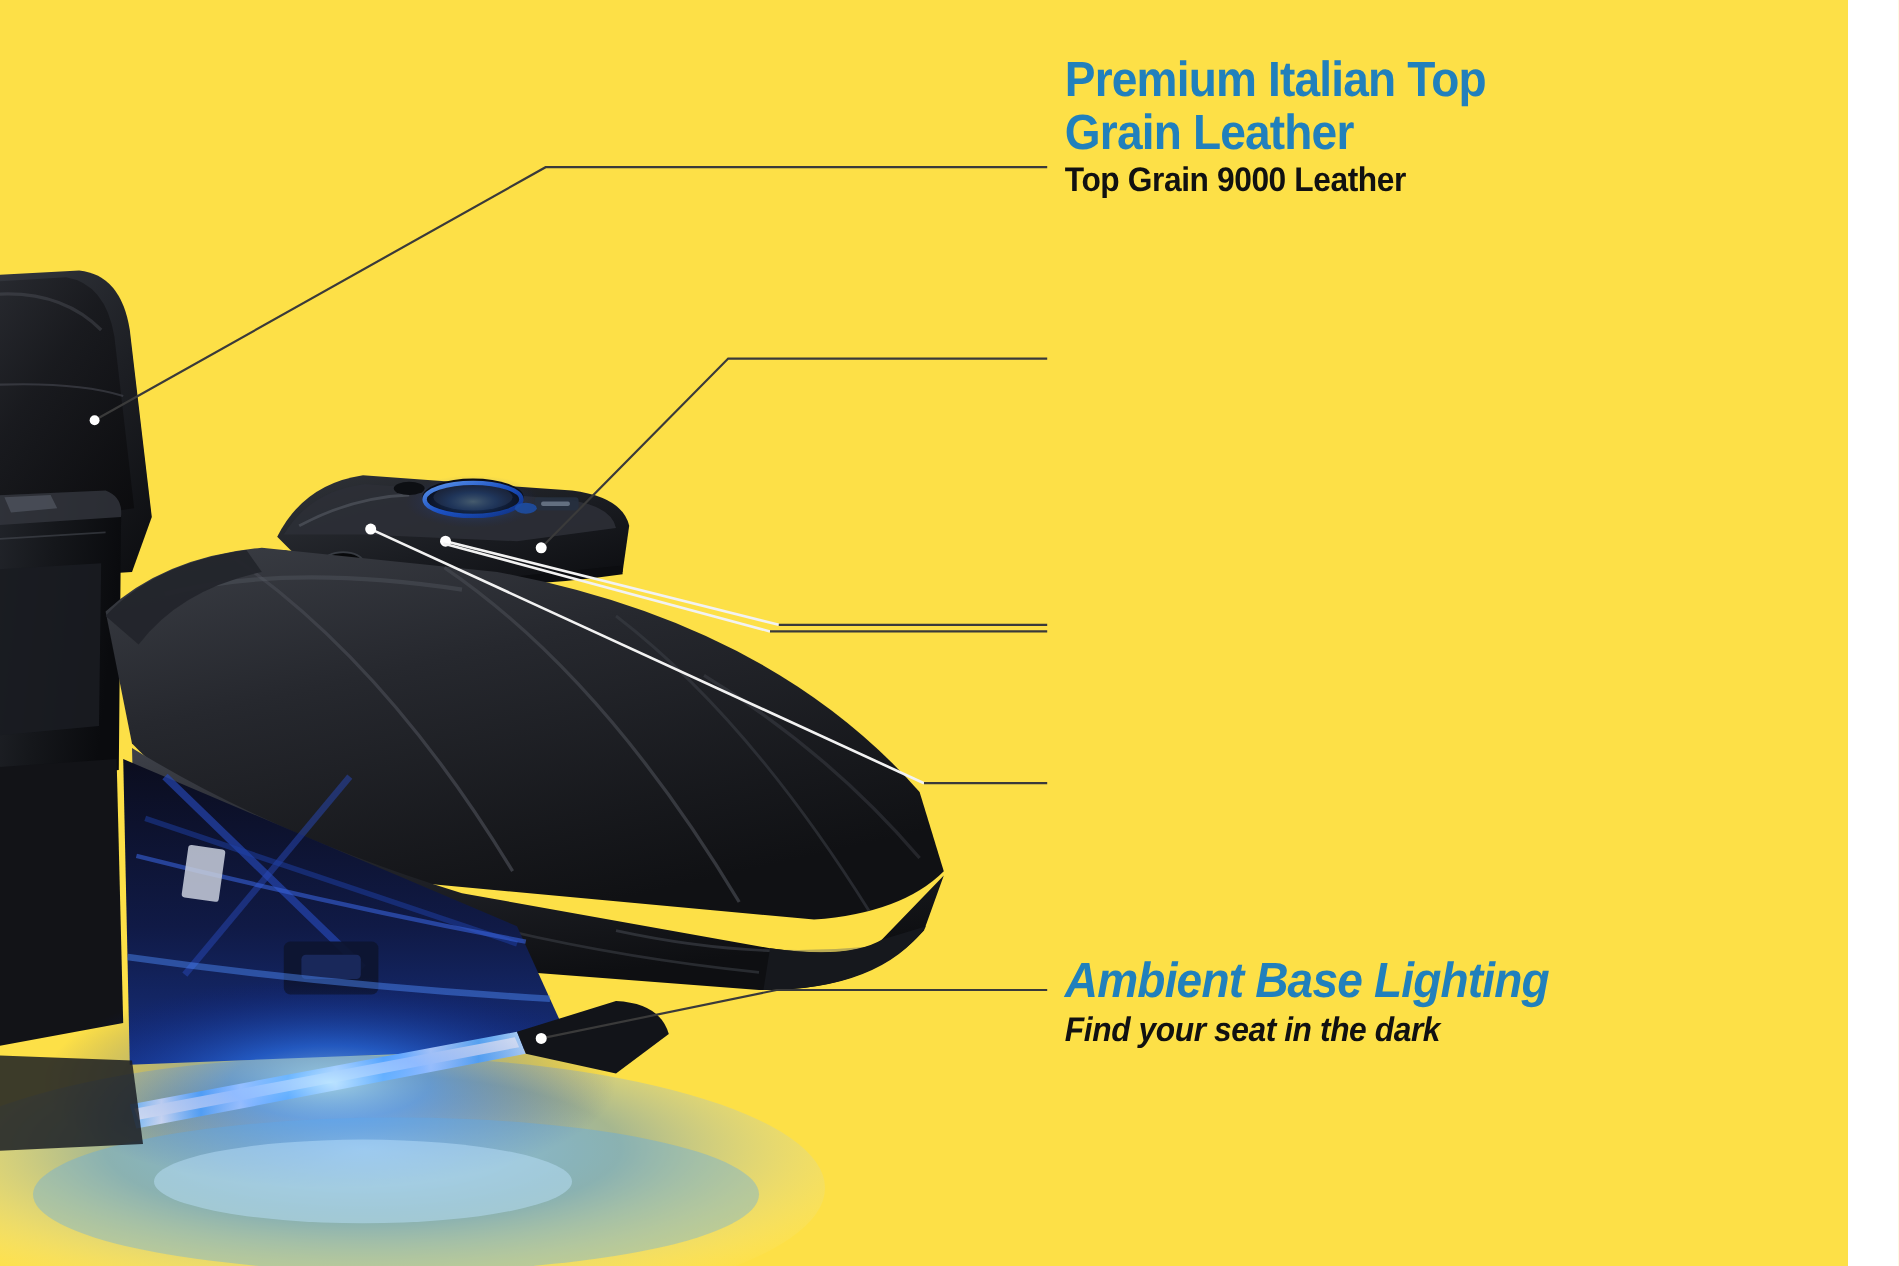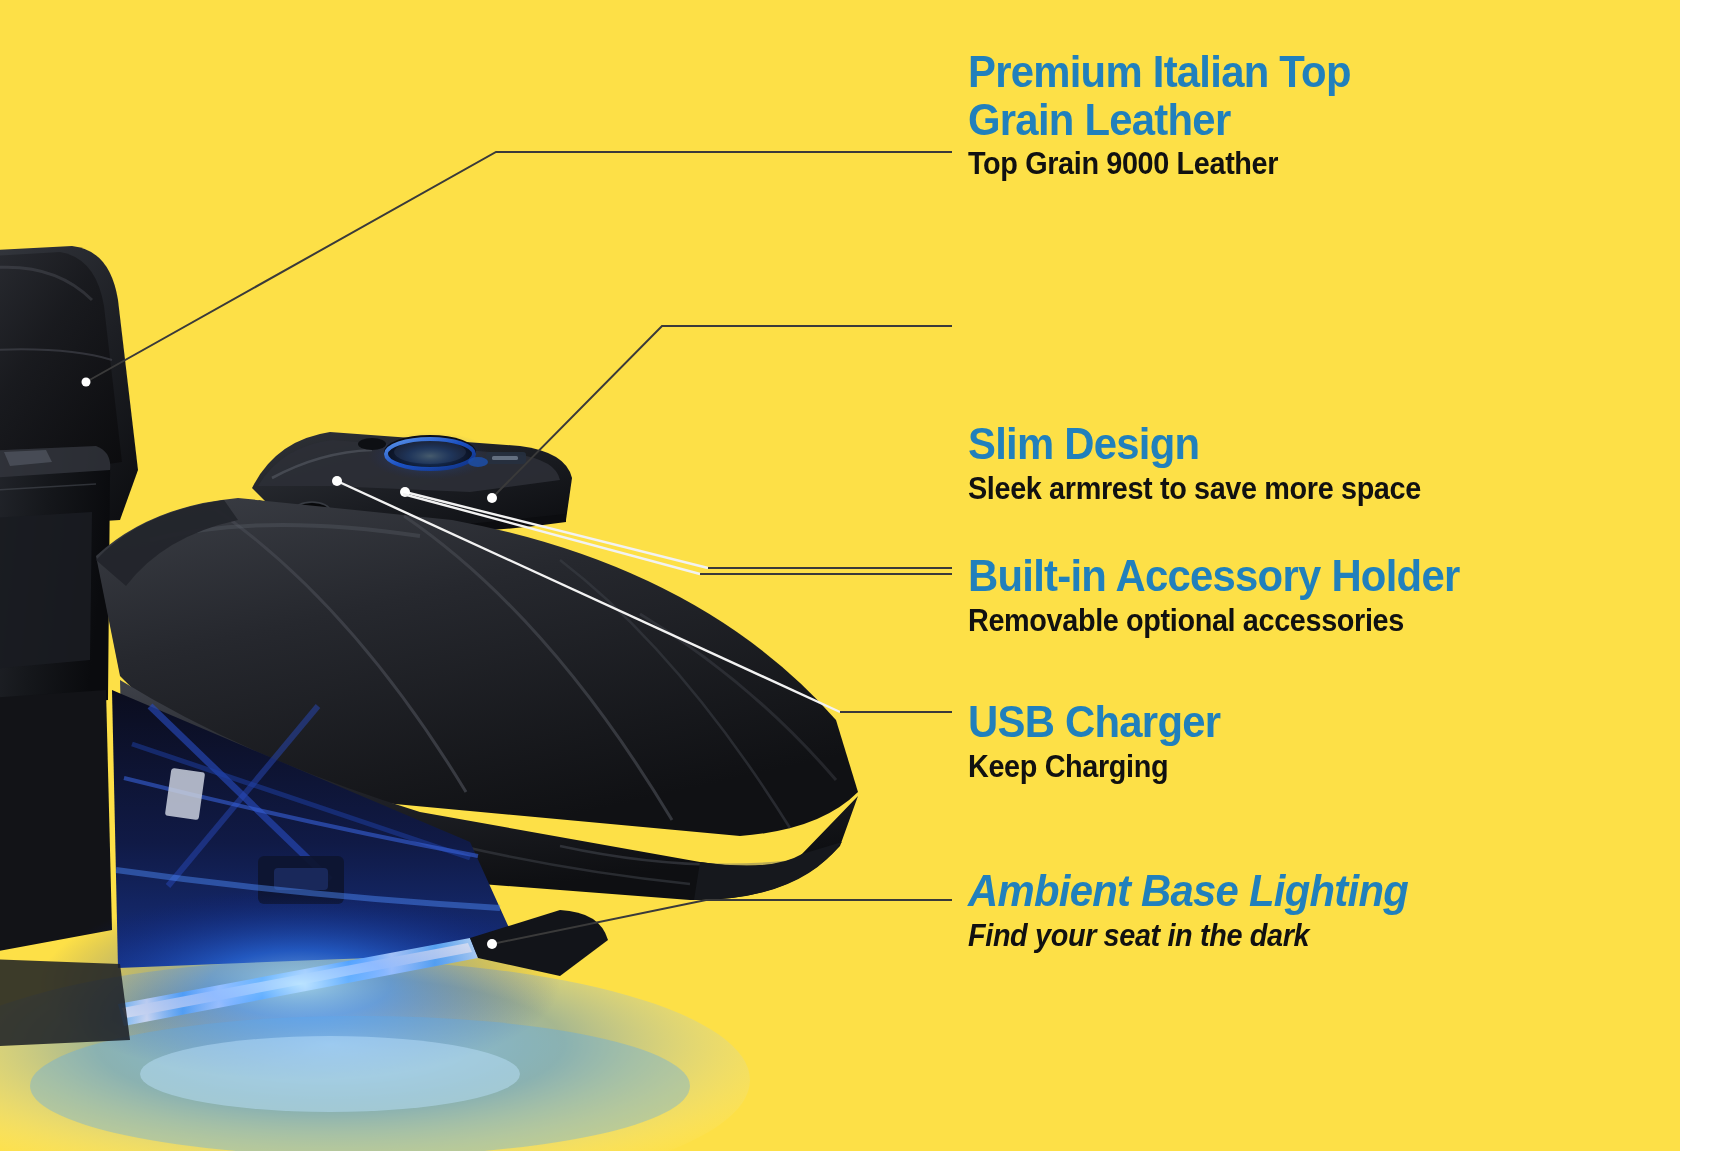--- a/index.html
+++ b/index.html
@@ -256,33 +256,21 @@
     <circle class="leader-dot" cx="492" cy="944" r="5"></circle>
   </svg>
 
   <div class="callout" id="c0">
     <div class="title">Premium Italian Top
 Grain Leather</div>
     <div class="sub">Top Grain 9000 Leather</div>
   </div>
 
 
-  <div class="callout" id="c2">
-    <div class="title">Slim Design</div>
-    <div class="sub">Sleek armrest to save more space</div>
-  </div>
-
-  <div class="callout" id="c3">
-    <div class="title">Built-in Accessory Holder</div>
-    <div class="sub">Removable optional accessories</div>
-  </div>
-
-  <div class="callout" id="c4">
-    <div class="title">USB Charger</div>
-    <div class="sub">Keep Charging</div>
-  </div>
+
+
 
   <div class="callout" id="c5">
     <div class="title">Ambient Base Lighting</div>
     <div class="sub">Find your seat in the dark</div>
   </div>
 
 </div>
 
 </body></html>

